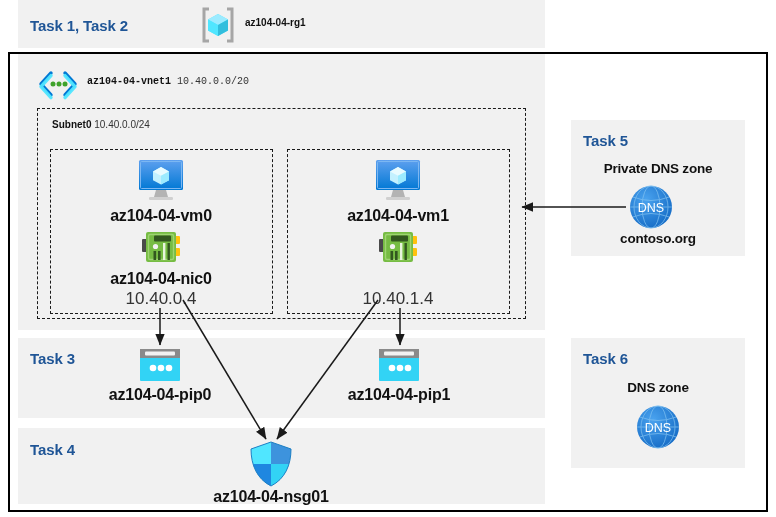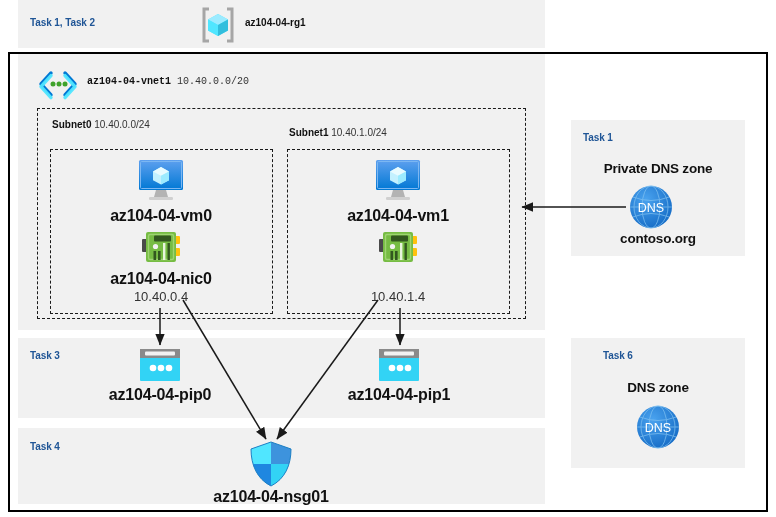--- a/index.html
+++ b/index.html
@@ -10,32 +10,32 @@
     overflow:hidden;
     position:relative;
   }
   #stage{position:absolute;left:0;top:0;width:776px;height:517px;}
 
   
   .panel{position:absolute;background:#f1f1f1;}
   .outer-frame{position:absolute;left:8px;top:52px;width:760px;height:460px;
                border:2px solid #000;box-sizing:border-box;background:transparent;}
 
-  .task-label{position:absolute;color:#1f5596;font-weight:bold;font-size:10px;
+  .task-label{position:absolute;color:#1f5596;font-weight:bold;font-size:15px;
               letter-spacing:-0.1px;white-space:nowrap;}
 
   
   .dashed{position:absolute;border:1.6px dashed #1a1a1a;box-sizing:border-box;}
 
   .title-bold{font-weight:bold;color:#111;}
   .title-plain{font-weight:normal;color:#333;}
 
   .node-label{position:absolute;text-align:center;font-size:16px;font-weight:bold;
               color:#111;white-space:nowrap;letter-spacing:-0.2px;}
-  .node-sub{position:absolute;text-align:center;font-size:13px;font-weight:normal;
+  .node-sub{position:absolute;text-align:center;font-size:17px;font-weight:normal;
             color:#333;white-space:nowrap;}
 
   .hdr-text{position:absolute;font-size:10px;white-space:nowrap;}
 
   
   .icon{position:absolute;}
 
   
   .rg-ico{width:38px;height:38px;}
   
@@ -138,24 +138,20 @@
       <rect x="11.5" y="21" width="2.6" height="9" fill="#32571f"></rect>
       <rect x="16" y="21" width="2.6" height="9" fill="#32571f"></rect>
       <rect x="21" y="13" width="2.4" height="17" fill="#e8f5dd"></rect>
       <rect x="25.5" y="13" width="2.4" height="17" fill="#32571f"></rect>
     </svg>
   </div>
 
   <div class="node-label" style="left:81px;top:270px;width:160px;">az104-04-nic0</div>
   <div class="node-sub" style="left:81px;top:289px;width:160px;">10.40.0.4</div>
 
-  <div class="hdr-text" style="left:289px;top:127px;">
-    <span class="title-bold">Subnet1</span>
-    <span class="title-plain">10.40.1.0/24</span>
-  </div>
 
   <div class="dashed" style="left:287px;top:149px;width:223px;height:165px;"></div>
 
   <div class="icon vm-ico" style="left:375px;top:159px;">
     <svg viewBox="0 0 46 42" width="46" height="42">
       <defs>
           <linearGradient id="vmg1" x1="0" y1="0" x2="0" y2="1">
         <stop offset="0" stop-color="#5ea0ef"></stop>
             <stop offset="1" stop-color="#0078d4"></stop>
           </linearGradient>
@@ -232,21 +228,21 @@
         <rect x="21" y="0" width="21" height="23" fill="#3d93dd"></rect>
         <rect x="0" y="23" width="21" height="23" fill="#1f87e0"></rect>
         <rect x="21" y="23" width="21" height="23" fill="#32d3f5"></rect>
       </g>
       <path d="M21 1 L41 8 C41 24 35 38 21 45 C7 38 1 24 1 8 Z" fill="none" stroke="#1b7fc4" stroke-width="1"></path>
     </svg>
   </div>
   <div class="node-label" style="left:191px;top:488px;width:160px;">az104-04-nsg01</div>
 
   <div class="panel" style="left:571px;top:120px;width:174px;height:136px;"></div>
-  <div class="task-label" style="left:583px;top:132px;">Task 1</div>
+  <div class="task-label" style="left:583px;top:132px;">Task 5</div>
   <div class="node-label" style="left:578px;top:161px;width:160px;font-size:13.5px;">Private DNS zone</div>
 
   <div class="icon dns-ico" style="left:629px;top:185px;">
     <svg viewBox="0 0 44 44" width="44" height="44">
       <defs>
           <radialGradient id="dnsg5" cx="0.38" cy="0.32" r="0.78">
         <stop offset="0" stop-color="#4aa3ef"></stop>
             <stop offset="1" stop-color="#1268c3"></stop>
           </radialGradient>
         </defs>
@@ -258,21 +254,21 @@
         <path d="M4 12 Q22 19 40 12"></path>
         <path d="M4 32 Q22 25 40 32"></path>
       </g>
       <text x="22" y="27" text-anchor="middle" font-family="Liberation Sans, sans-serif" font-size="12.5" fill="#ffffff">DNS</text>
     </svg>
   </div>
 
   <div class="node-label" style="left:578px;top:231px;width:160px;font-size:13.5px;">contoso.org</div>
 
   <div class="panel" style="left:571px;top:338px;width:174px;height:130px;"></div>
-  <div class="task-label" style="left:583px;top:350px;margin-left:20px;">Task 6</div>
+  <div class="task-label" style="left:583px;top:350px;">Task 6</div>
   <div class="node-label" style="left:578px;top:380px;width:160px;font-size:13.5px;">DNS zone</div>
 
   <div class="icon dns-ico" style="left:636px;top:405px;">
     <svg viewBox="0 0 44 44" width="44" height="44">
       <defs>
           <radialGradient id="dnsg6" cx="0.38" cy="0.32" r="0.78">
         <stop offset="0" stop-color="#4aa3ef"></stop>
             <stop offset="1" stop-color="#1268c3"></stop>
           </radialGradient>
         </defs>

